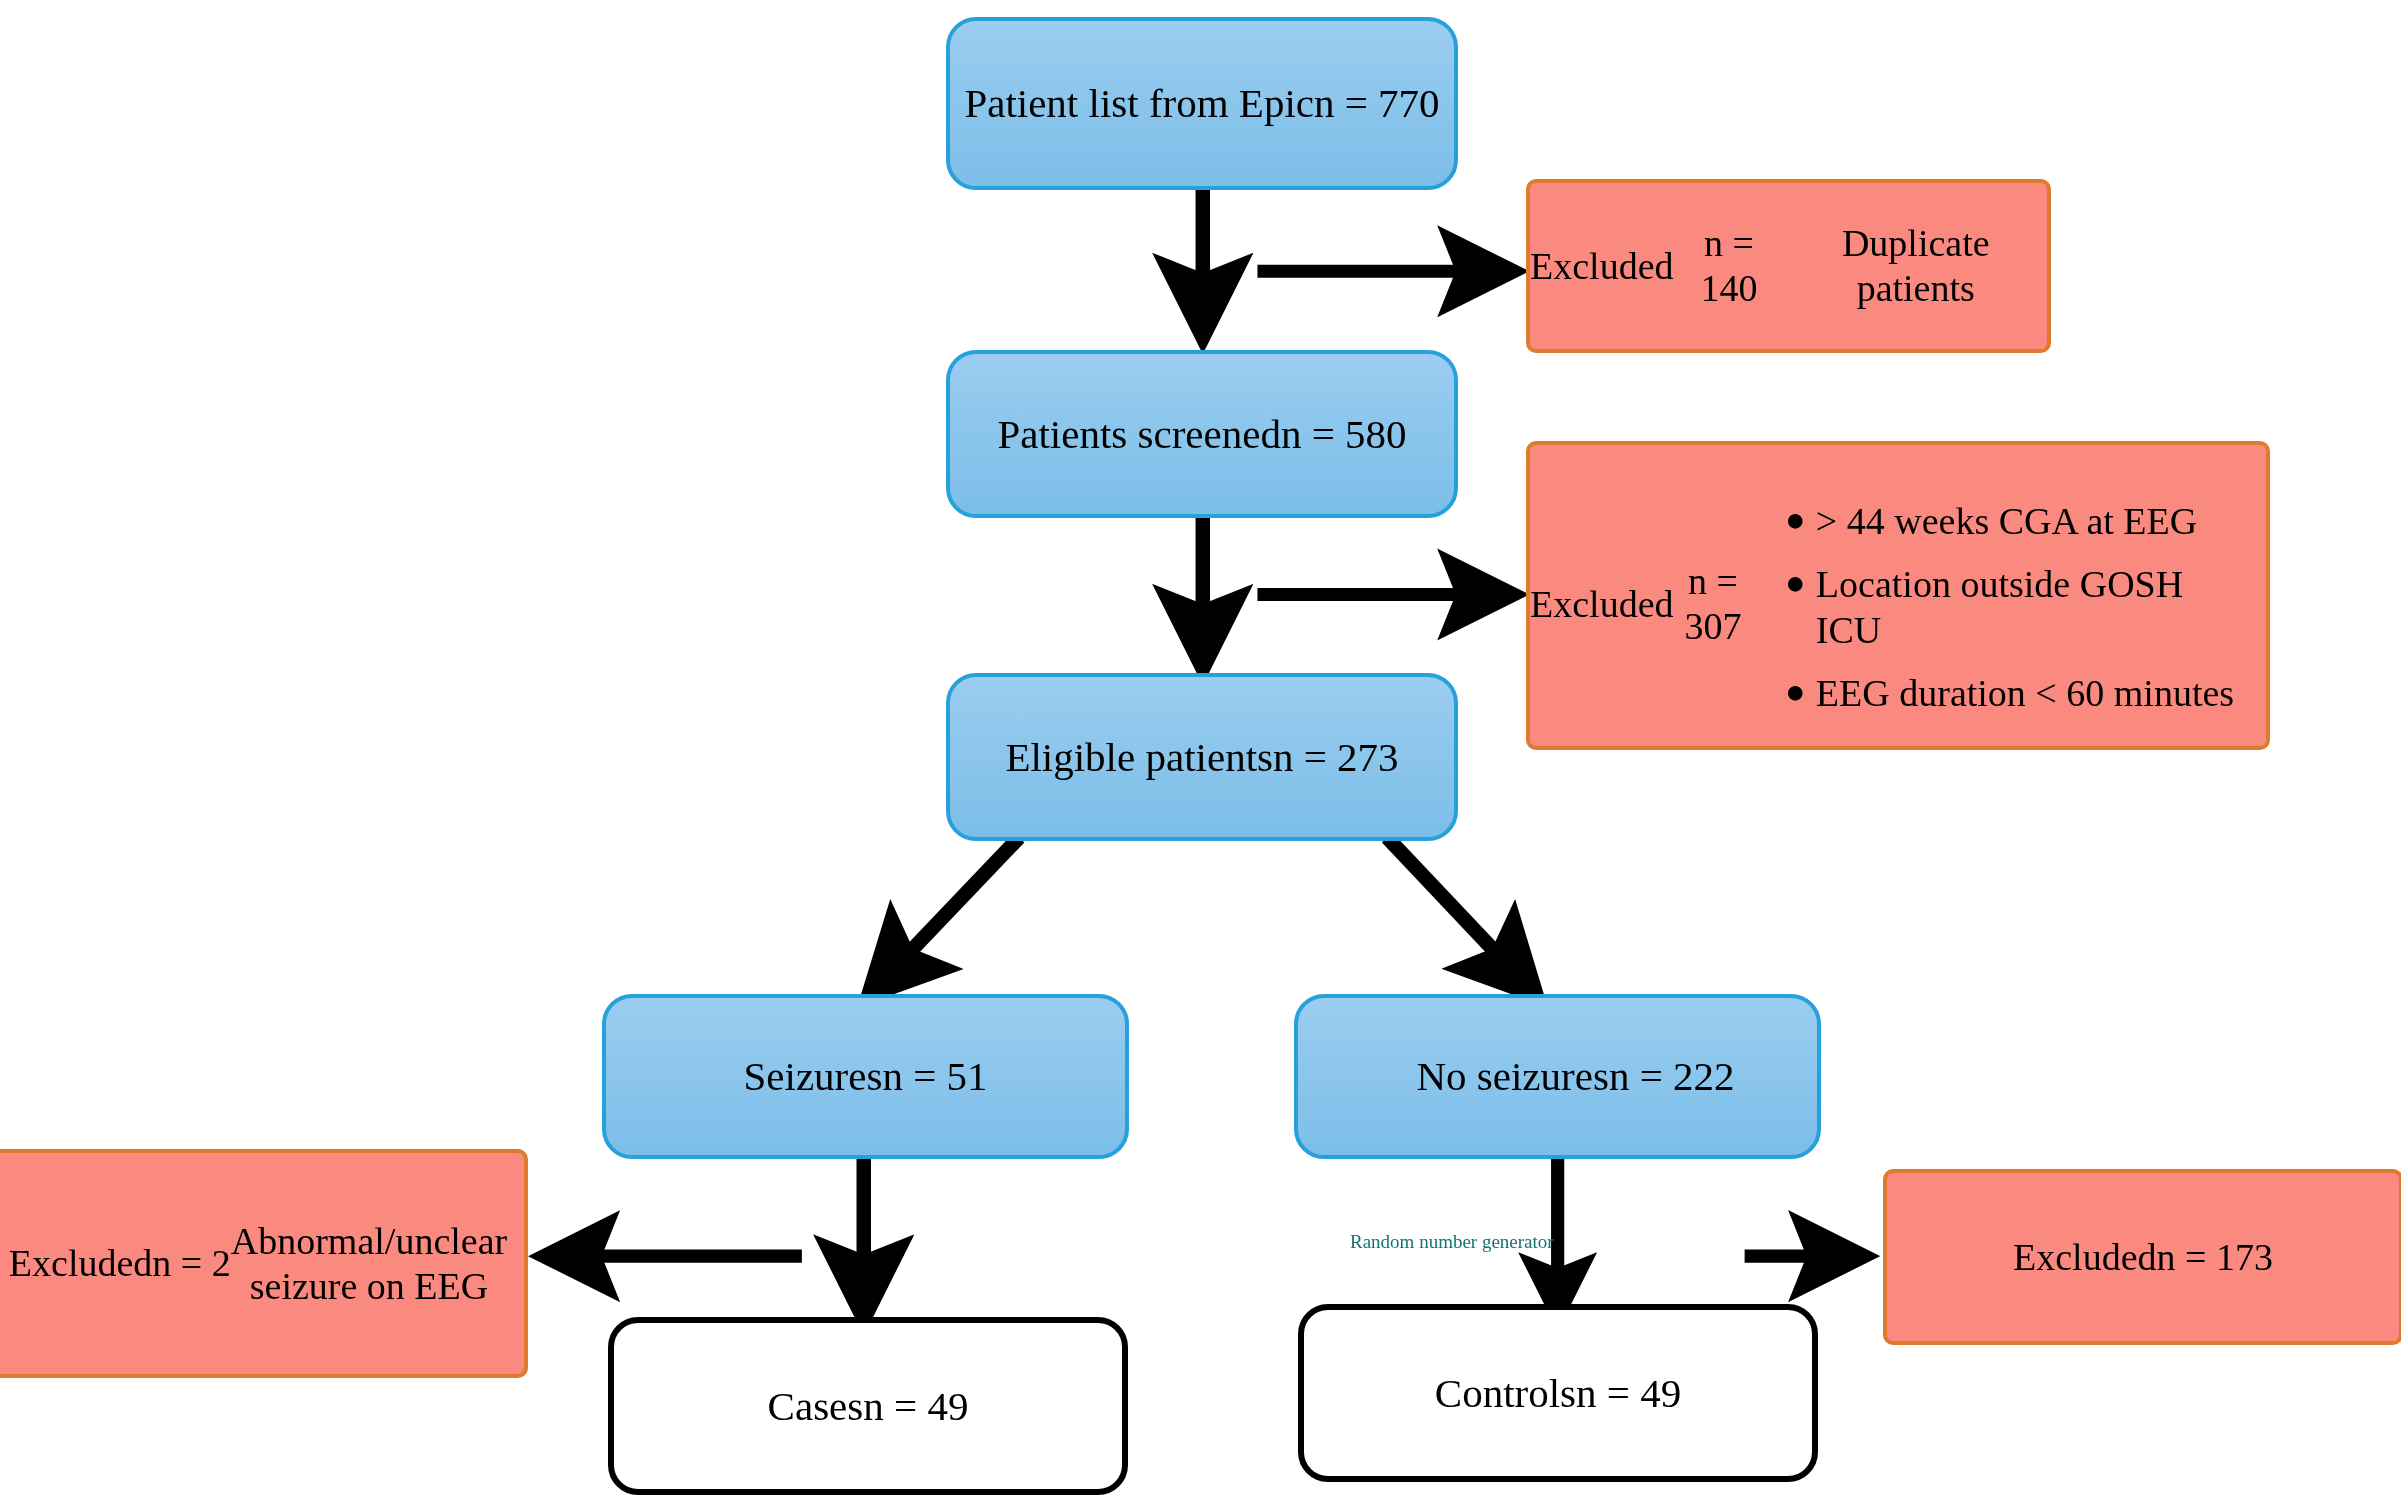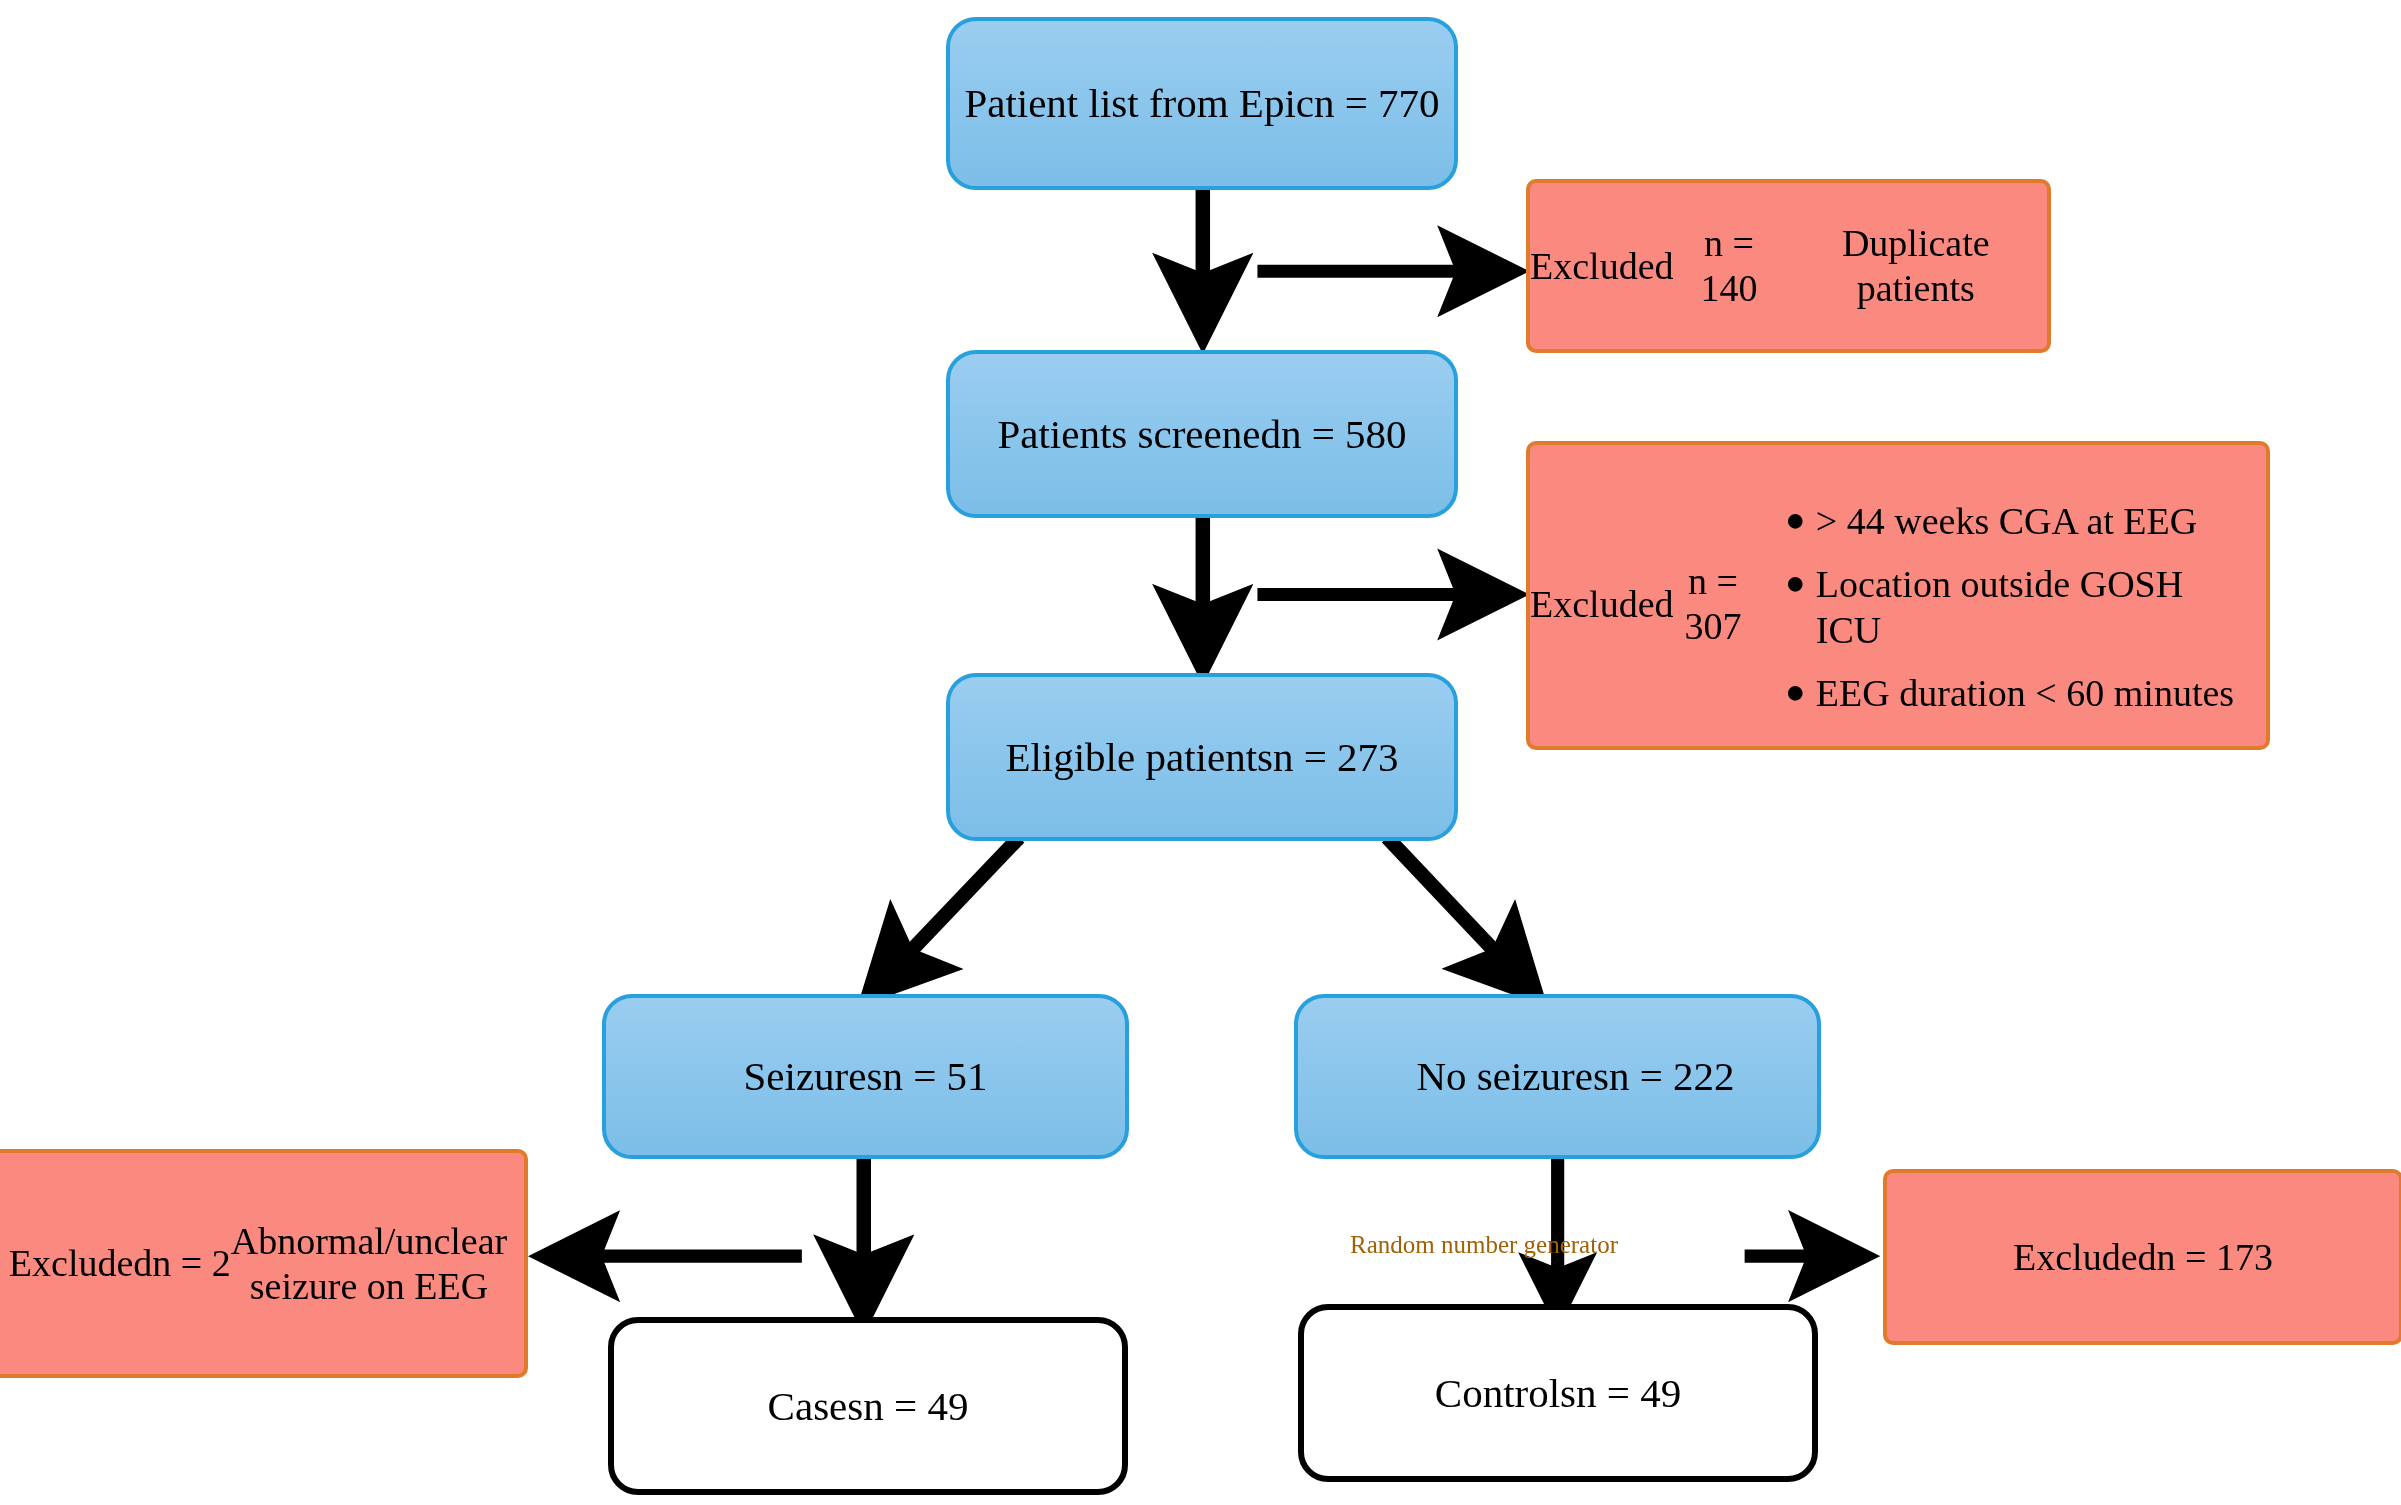--- a/index.html
+++ b/index.html
@@ -17,21 +17,21 @@
 
   .node .ln{display:block;}
   .fs-lg{font-size:41px;}
   .fs-md{font-size:38px;}
 
   .bullets{position:absolute;box-sizing:border-box;text-align:left;}
   .bullets .brow{display:flex;align-items:flex-start;font-size:38px;line-height:1.22;margin-top:4px;}
   .bullets .bdot{width:41px;flex:0 0 41px;text-align:center;font-size:34px;line-height:1.32;}
   .bullets .btxt{flex:1 1 auto;}
 
-  .rng{position:absolute;font-size:25px;color:#a16207;white-space:nowrap;}
+  .rng{position:absolute;font-size:19px;color:#0f766e;white-space:nowrap;}
 
   svg.edges{position:absolute;left:0;top:0;width:2401px;height:1505px;overflow:visible;}
 </style>
 </head>
 <body>
 
 <div id="page">
 
   <svg class="edges" viewBox="0 0 3647 2286" preserveAspectRatio="none">
     <defs>

